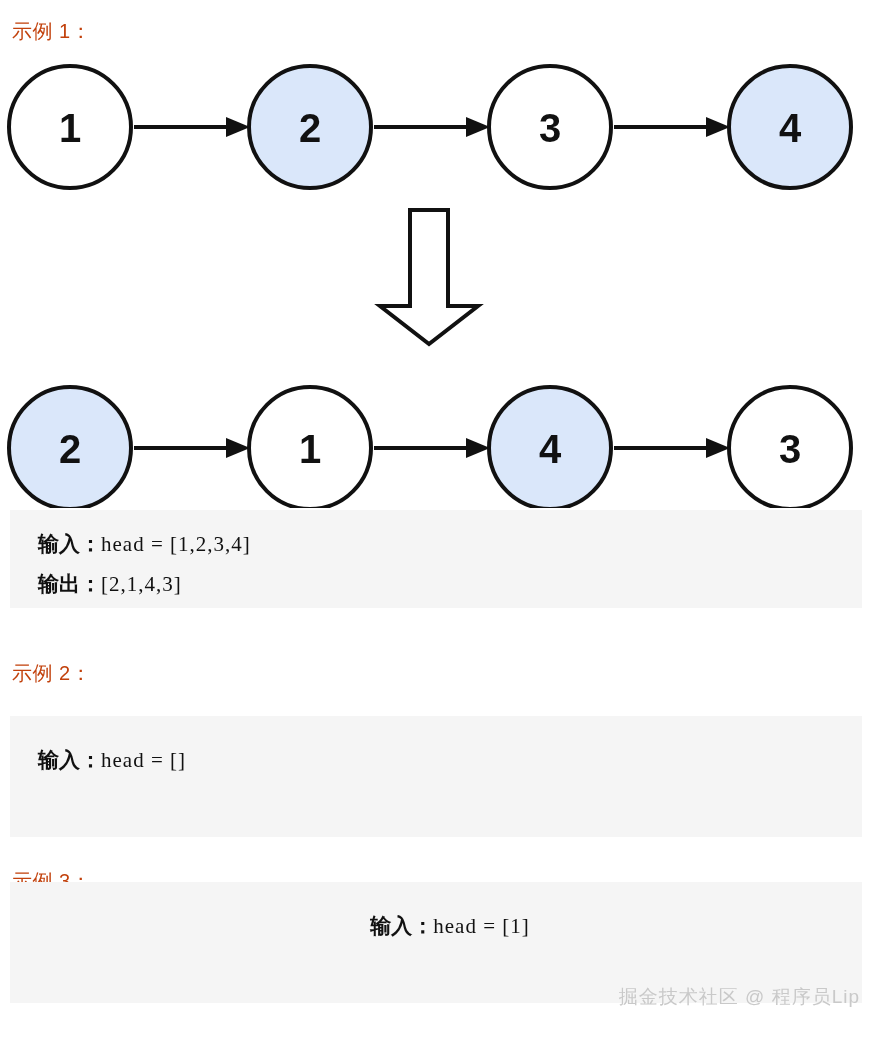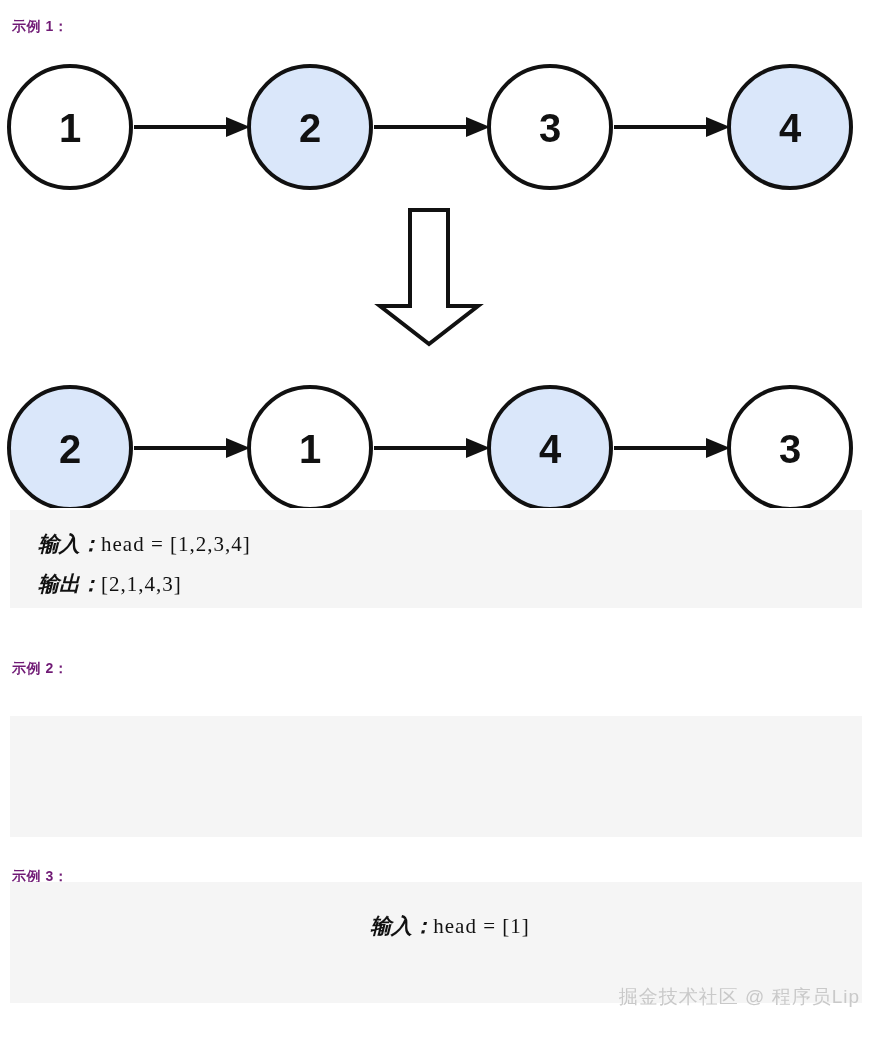--- a/index.html
+++ b/index.html
@@ -20,24 +20,24 @@
   .page {
     position: absolute;
     inset: 0;
     background: #ffffff;
   }
 
   
   .section-heading {
     position: absolute;
     left: 12px;
-    font-size: 14px;
-    font-weight: 700;
+    font-size: 20px;
+    font-weight: 400;
     letter-spacing: 0.5px;
-    color: #701a75;
+    color: #c2410c;
     white-space: nowrap;
   }
   #heading-1 { top: 18px; }
   #heading-2 { top: 660px; }
   #heading-3 { top: 868px; text-align: right; }
 
   
   .diagram {
     position: absolute;
     left: 0;
@@ -94,21 +94,20 @@
     white-space: pre;
     line-height: 40px;
     height: 40px;
     font-size: 21px;
   }
   .code-label {
     font-family: "Liberation Sans", "DejaVu Sans", sans-serif;
     font-weight: 700;
     font-size: 21px;
     color: #111111;
-    font-style: italic;
   }
   .code-value {
     font-family: Liberation Serif, serif;
     font-size: 21px;
     font-weight: 400;
     color: #111111;
     letter-spacing: 1px;
   }
 
   
@@ -197,20 +196,21 @@
   </div>
 
   <div class="code-block" id="code-block-1">
     <span class="code-line"><span class="code-label">输入：</span><span class="code-value">head = [1,2,3,4]</span></span>
     <span class="code-line"><span class="code-label">输出：</span><span class="code-value">[2,1,4,3]</span></span>
   </div>
 
   <div class="section-heading" id="heading-2">示例 2：</div>
 
   <div class="code-block" id="code-block-2">
+    <span class="code-line"><span class="code-label">输入：</span><span class="code-value">head = []</span></span>
   </div>
 
   <div class="section-heading" id="heading-3">示例 3：</div>
 
   <div class="code-block" id="code-block-3">
     <span class="code-line"><span class="code-label">输入：</span><span class="code-value">head = [1]</span></span>
   </div>
 
   <div class="watermark">掘金技术社区 @ 程序员Lip</div>
 

